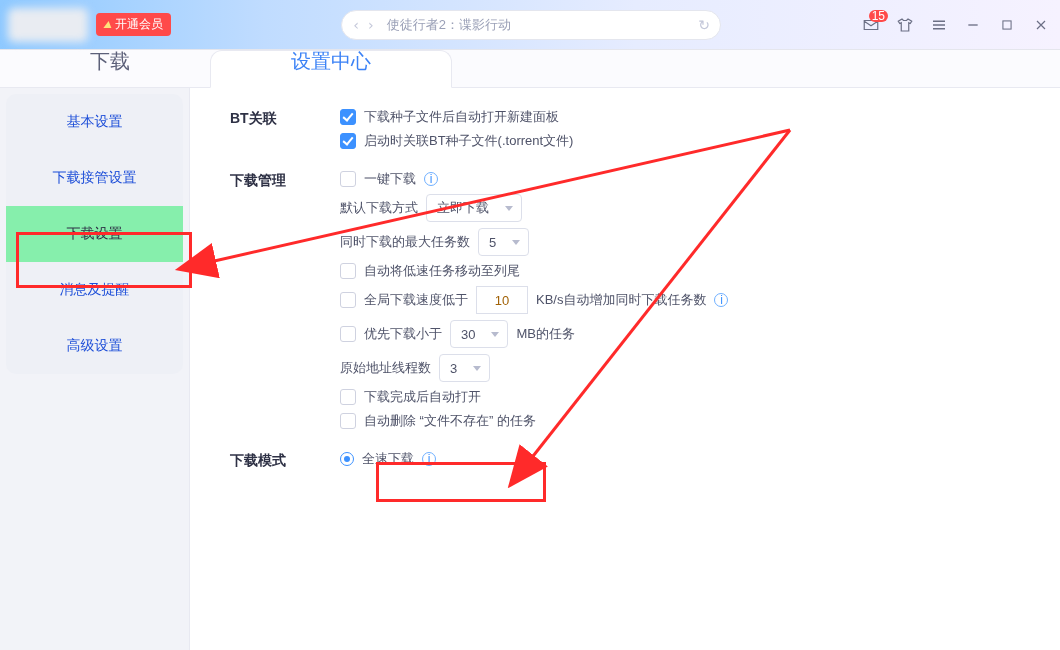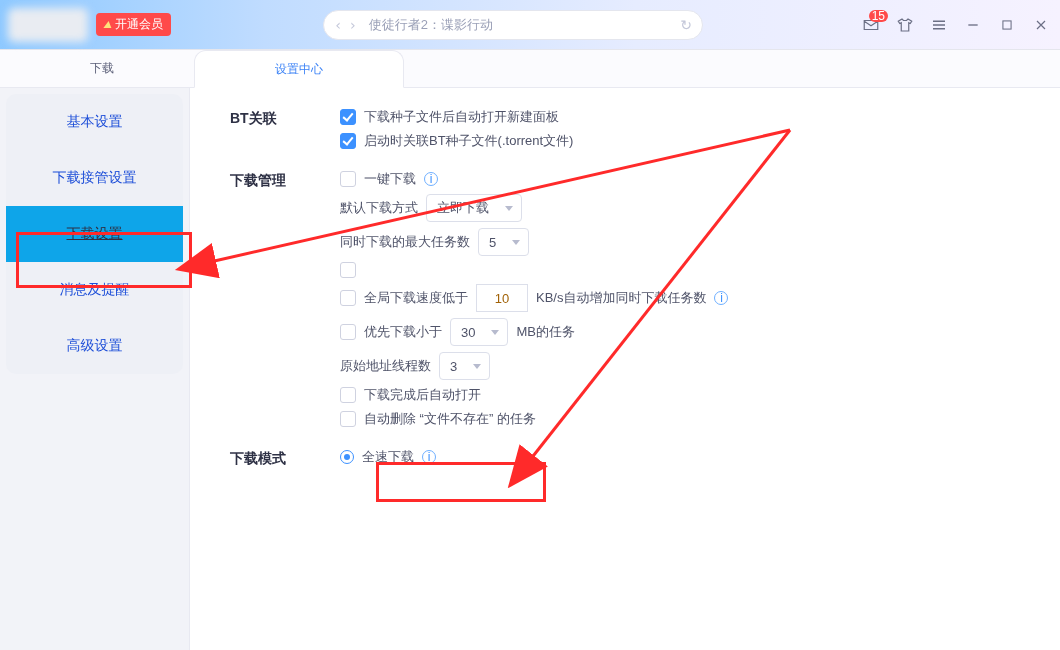--- a/index.html
+++ b/index.html
@@ -20,21 +20,21 @@
     border-radius: 6px;
     background: #e9ecf2;
     filter: blur(4px);
   }
   .vip-badge {
     background: #ff4a4a;
     color: #fff;
     font-size: 12px;
     padding: 3px 8px;
     border-radius: 4px;
-    margin-right: 12px;
+    margin-right: 30px;
     display: inline-flex; align-items: center;
   }
   .vip-badge .bolt {
     width: 0; height: 0; margin-right: 3px;
     border-left: 4px solid transparent;
     border-right: 4px solid transparent;
     border-bottom: 7px solid #ffe27a;
     transform: skewX(-10deg);
   }
   .search {
@@ -56,22 +56,22 @@
   .badge15 {
     position: absolute; top: -6px; right: -8px;
     background: #ff4a4a; color: #fff; font-size: 12px; line-height: 12px;
     padding: 0 3px; border-radius: 6px;
   }
 
   
   .tabs-row { height: 38px; display: flex; border-bottom: 1px solid #e8e9f1; background: #fbfbfe; }
   .tab-space { width: 10px; }
   .tab {
-    padding: 12px 80px; display: flex; align-items: center; justify-content: center;
-    color: #5c6079; cursor: pointer; font-size: 12px;
+    padding: 12px 80px; display: flex; align-items: flex-end; justify-content: center;
+    color: #5c6079; cursor: pointer; font-size: 20px;
     border-top-left-radius: 12px; border-top-right-radius: 12px;
   }
   .tab.active {
     background: #fff;
     border: 1px solid #e8e9f1; border-bottom: 1px solid #fff;
     margin-bottom: -1px;
     color: #3b82f6;
   }
 
   
@@ -84,21 +84,21 @@
   .sidebar-inner {
     margin: 6px;
     background: #eef0f6;
     border-radius: 10px;
     overflow: hidden;
   }
   .side-item {
     height: 56px; display: flex; align-items: center; justify-content: center;
     color: #1d4ed8; cursor: pointer; font-size: 14px;
   }
-  .side-item.active { background: #0ea5e9; color: #2e3145; text-decoration: underline; }
+  .side-item.active { background: #86efac; color: #2e3145; }
 
   .content {
     flex: 1; padding: 20px 30px 20px 40px; overflow: auto; background: #fff;
   }
   .section { display: flex; margin-bottom: 18px; }
   .section + .section { margin-top: 20px; }
   .sec-title {
     width: 110px; flex: 0 0 110px; color: #2e3145; font-size: 14px; font-weight: 600;
     padding-top: 2px;
   }
@@ -259,20 +259,21 @@
         </div>
         <div class="row">
           <span>同时下载的最大任务数</span>
           <span class="select" style="min-width:50px">
             <span>5</span>
               <span class="caret"></span>
           </span>
         </div>
         <div class="row">
           <span class="chk"></span>
+          <span>自动将低速任务移动至列尾</span>
         </div>
         <div class="row">
           <span class="chk"></span>
           <span>全局下载速度低于</span>
           <span class="numbox">
               <span>10</span>
             </span>
           <span>KB/s自动增加同时下载任务数</span>
           <span class="info">i</span>
         </div>

